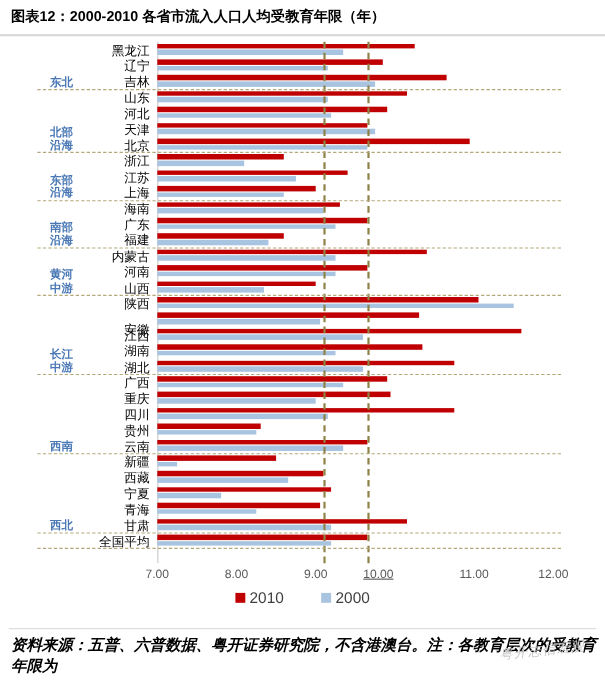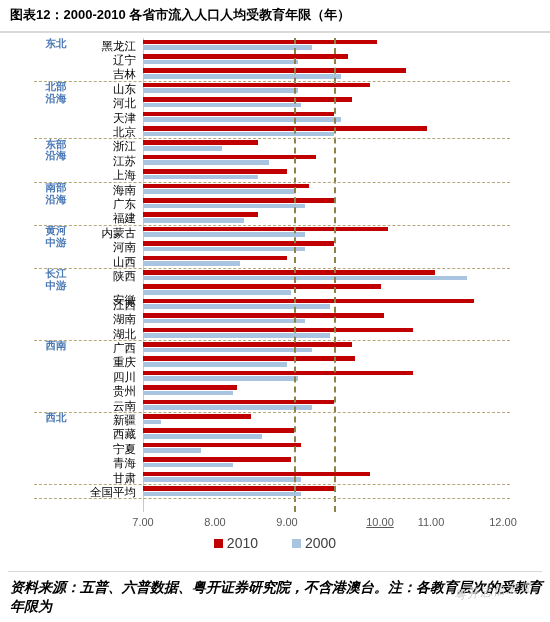--- a/index.html
+++ b/index.html
@@ -25,21 +25,21 @@
   
   #chart-area{
     position:absolute;left:0;top:34px;width:550px;height:528px;
   }
   
   .region-label{
     position:absolute;
     color:#4a78b5;font-size:10.5px;font-weight:bold;
     text-align:center;width:44px;left:34px;
     line-height:11.5px;
-    display:flex;align-items:flex-start;justify-content:center;
+    display:flex;align-items:flex-end;justify-content:center;
   }
   .prov-slot{
     position:absolute;left:78px;width:60px;height:14px;
   }
   .prov-slot > span{
     position:absolute;right:2px;top:1px;font-size:11.5px;color:#000;white-space:nowrap;
   }
   
   #plot{
     position:absolute;left:143px;top:0;width:360px;height:478px;
@@ -369,21 +369,21 @@
       <div class="sep" style="top: 305.9px;"></div>
       <div class="sep" style="top: 377.9px;"></div>
       <div class="sep" style="top: 449.9px;"></div>
       <div class="sep" style="top: 464.3px;"></div>
     </div>
 
   <div id="xaxis">
       <div class="xtick" style="left: 143px;">7.00</div>
       <div class="xtick" style="left: 215px;">8.00</div>
       <div class="xtick" style="left: 287px;">9.00</div>
-      <div class="xtick" style="left: 380px; text-decoration: underline;">10.00</div>
+      <div class="xtick" style="left: 344px; text-decoration: underline;">10.00</div>
       <div class="xtick" style="left: 431px;">11.00</div>
       <div class="xtick" style="left: 503px;">12.00</div>
     </div>
 
   <div id="legend">
     <div class="leg-item">
       <span class="leg-sw" style="background:#c00000"></span>
       <span class="leg-txt">2010</span>
     </div>
     <div class="leg-item">

